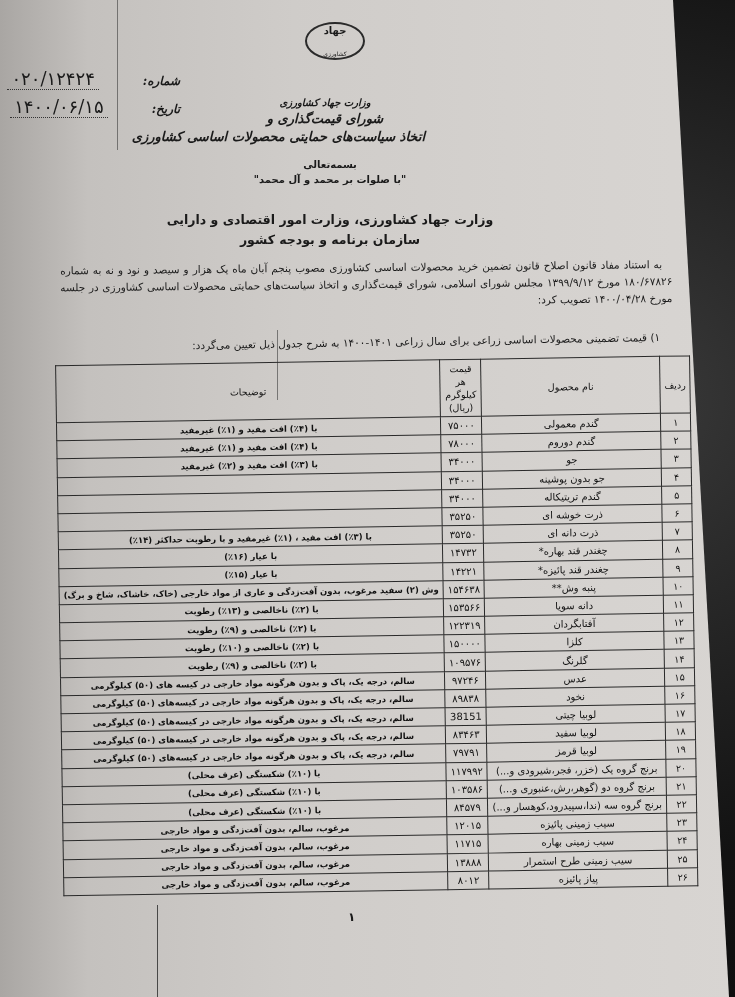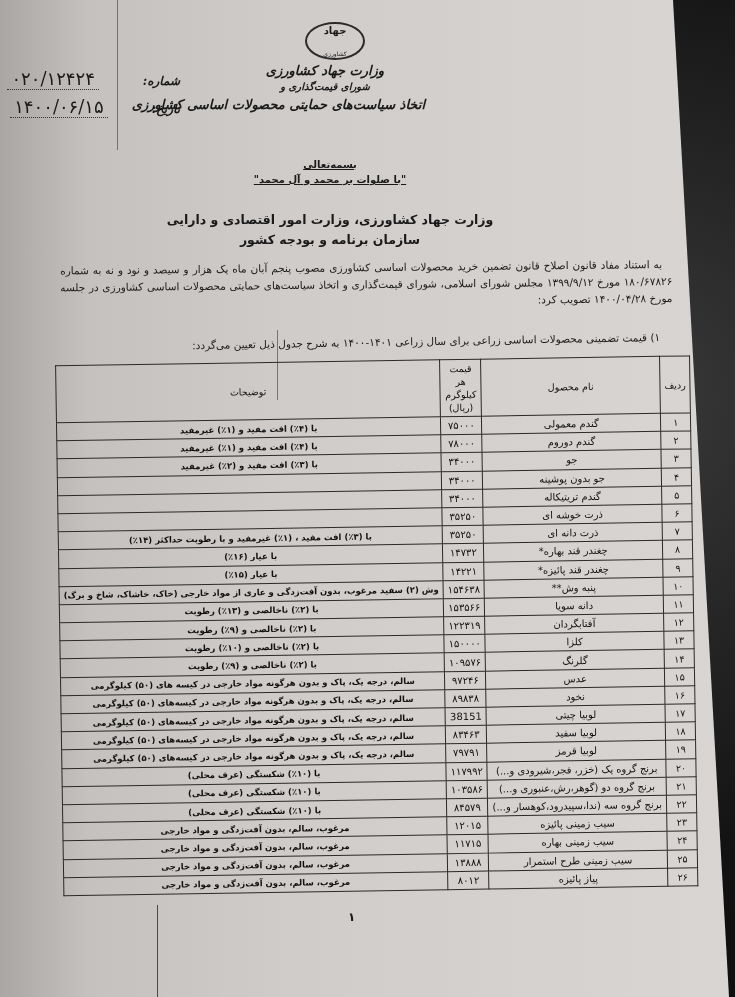--- a/index.html
+++ b/index.html
@@ -39,38 +39,38 @@
       font-family: "DejaVu Sans", sans-serif;
       gap: 14px;
     }
     .logo .l1 { font-size: 10px; font-weight: bold; line-height: 11px; }
     .logo .l2 { font-size: 6px; line-height: 7px; }
     .ministry-block {
       position: absolute; left: 225px; top: 64px; width: 200px;
       text-align: center; direction: rtl;
       font-family: "DejaVu Serif", serif; font-style: italic; font-weight: bold;
     }
-    .ministry-block .m1 { font-size: 13px; line-height: 14px; }
-    .ministry-block .m2 { font-size: 10px; line-height: 18px; }
+    .ministry-block .m1 { font-size: 10px; line-height: 14px; margin-top: 32px; }
+    .ministry-block .m2 { font-size: 13px; line-height: 18px; }
     .ministry-block .m3 { font-size: 13px; line-height: 18px; white-space: nowrap; }
 
     .ref-block {
       position: absolute; left: 20px; top: 68px; width: 160px; direction: rtl;
       font-family: "DejaVu Serif", serif; font-style: italic;
     }
     .ref-row { display: flex; align-items: baseline; gap: 4px; height: 28px; }
     .ref-row .lbl { font-size: 12px; font-weight: bold; margin-left: 40px; }
     .ref-row .val {
       font-size: 18px; border-bottom: 1px dotted #333; padding: 0 4px; direction: rtl;
       font-style: normal; letter-spacing: 1px;
     }
 
     .basmala {
       position: absolute; left: 230px; top: 157px; width: 200px; direction: rtl;
-      text-align: center; font-size: 10px; font-weight: bold; line-height: 15px; text-decoration: underline;
+      text-align: center; font-size: 10px; font-weight: bold; line-height: 15px;
     }
     .title-block {
       position: absolute; left: 130px; top: 210px; width: 400px; direction: rtl;
       text-align: center; font-weight: bold; font-size: 12.5px; line-height: 20px;
     }
     .intro {
       position: absolute; left: 60px; top: 256px; width: 612px; direction: rtl;
       text-align: justify; font-size: 10.5px; line-height: 17px;
       transform: rotate(-0.6deg); transform-origin: right top;
     }

